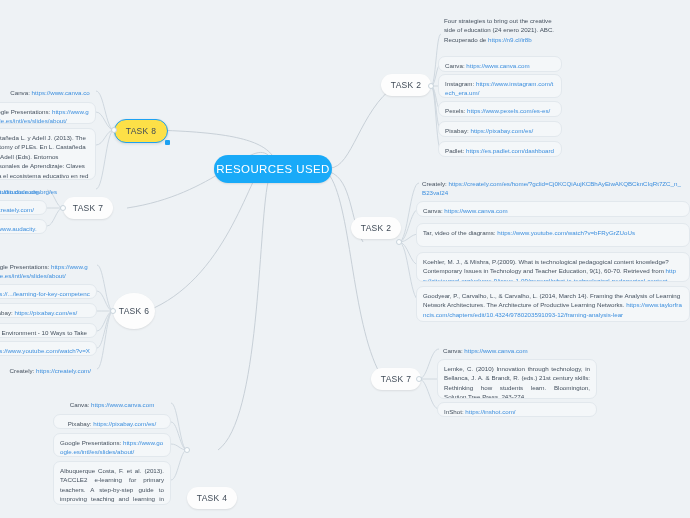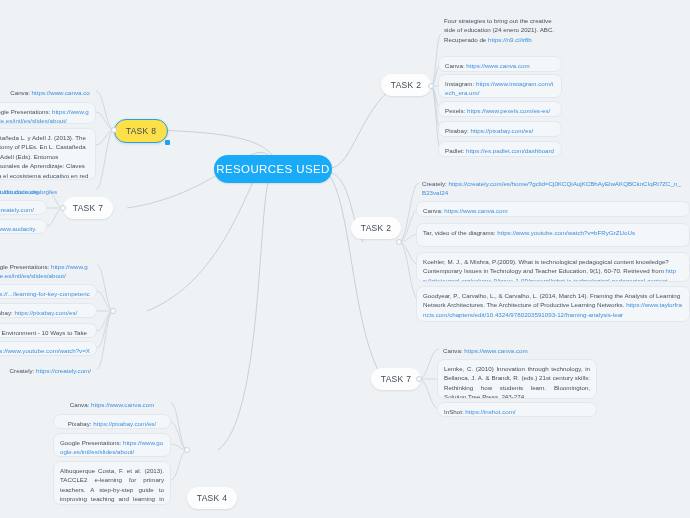--- a/index.html
+++ b/index.html
@@ -205,20 +205,23 @@
   <div class="leaf center" style="left:53px;top:414px;width:118px;height:15px;">
     <span>Pixabay: </span><span class="u">https://pixabay.com/es/</span>
   </div>
   <div class="leaf" style="left:53px;top:433px;width:118px;height:24px;">
     <span>Google Presentations: </span><span class="u">https://www.google.es/intl/es/slides/about/</span>
   </div>
   <div class="leaf just" style="left:53px;top:461px;width:118px;height:44px;">
     <span>Albuquerque Costa, F. et al. (2013). TACCLE2 e-learning for primary teachers. A step-by-step guide to improving teaching and learning in your classroom . European Commission.</span><span class="u"></span>
   </div>
 
+  <div class="task ellipse" style="left:113px;top:293px;width:42px;height:36px;">
+    <span>TASK 6</span>
+  </div>
   <div class="dot" style="left:110px;top:308px;"></div>
 
   <div class="leaf plain" style="left:-18px;top:258px;width:115px;height:22px;">
     <span>Google Presentations: </span><span class="u">https://www.google.es/intl/es/slides/about/</span>
   </div>
   <div class="leaf" style="left:-18px;top:284px;width:115px;height:15px;">
     <span></span><span class="u">https://.../learning-for-key-competences-copy</span>
   </div>
   <div class="leaf" style="left:-18px;top:303px;width:115px;height:15px;">
     <span>Pixabay: </span><span class="u">https://pixabay.com/es/</span>

